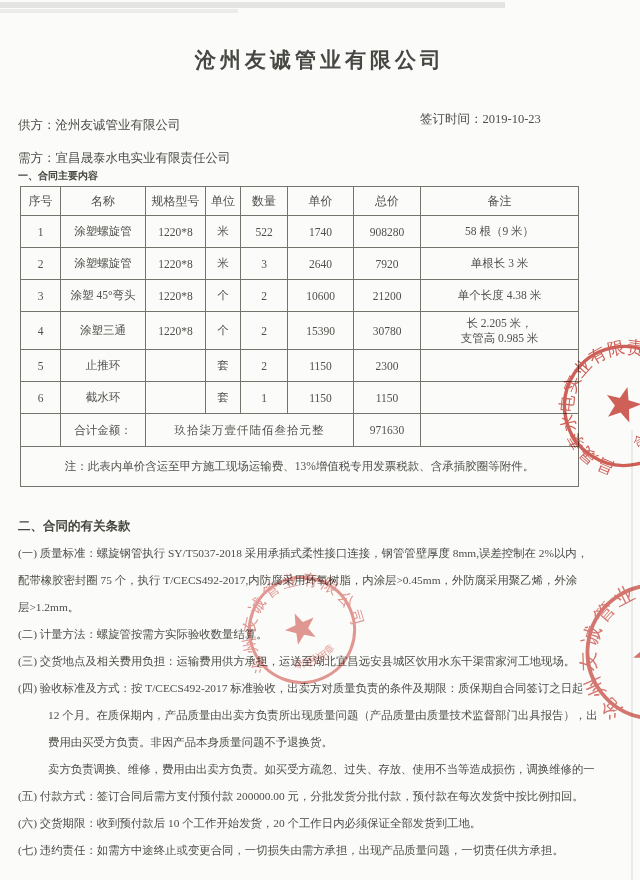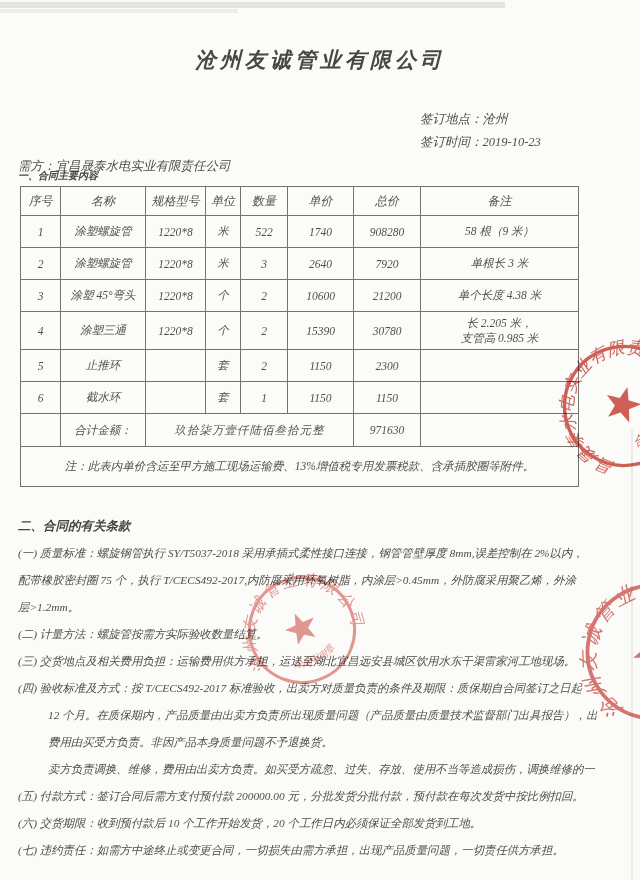--- a/index.html
+++ b/index.html
@@ -3,32 +3,32 @@
 <meta charset="utf-8">
 <style>
   html,body{margin:0;padding:0;}
   body{
     width:640px;height:880px;
     background:#fbfbf9;
     font-family:"Liberation Serif","DejaVu Serif",serif;
     color:#4c4c48;
     overflow:hidden;
   }
-  .page{position:absolute;top:0;left:0;width:640px;height:880px;overflow:hidden;background:#fbfbf9;font-style:italic;}
+  .page{position:absolute;top:0;left:0;width:640px;height:880px;overflow:hidden;background:#fbfbf9;}
   .scan-band1{position:absolute;top:2px;left:0;width:505px;height:6px;background:#d7d7d5;opacity:.65;}
   .scan-band2{position:absolute;top:9px;left:0;width:238px;height:4px;background:#e3e3e1;opacity:.6;}
   .scan-edge{position:absolute;right:7px;top:430px;height:450px;width:2px;background:#dcdcda;opacity:.55;}
 
   .title{position:absolute;top:46px;left:0;width:640px;text-align:center;
          font-size:21px;font-weight:bold;letter-spacing:4px;color:#474743;}
   .subtitle{position:absolute;top:84px;left:0;width:640px;text-align:center;
          font-size:19px;font-weight:bold;letter-spacing:9px;color:#474743;}
 
   .supplier{position:absolute;left:18px;top:117px;font-size:12.5px;}
-  .buyer{position:absolute;left:18px;top:158px;font-size:12.5px;}
+  .buyer{position:absolute;left:18px;top:150px;font-size:12.5px;}
   .meta{position:absolute;left:420px;top:108px;font-size:12.5px;line-height:22.5px;}
   .sec-heading1{position:absolute;left:18px;top:169px;font-size:10px;font-weight:bold;color:#46463f;}
 
   table.main{position:absolute;left:20px;top:186px;width:558px;border-collapse:collapse;
              table-layout:fixed;font-size:11.5px;color:#50504c;}
   table.main th,table.main td{border:1px solid #74746c;text-align:center;font-weight:normal;
              padding:0;overflow:hidden;}
   table.main th{font-size:12px;height:28px;}
   tr.r{height:32px;} tr.r4{height:38px;} tr.rt{height:33px;} tr.rn{height:40px;}
   td.note-cell{text-align:left;padding:2px 6px;font-size:11.5px;}
@@ -50,24 +50,24 @@
 </head>
 <body>
 
 <div class="page">
   <div class="scan-band1"></div>
   <div class="scan-band2"></div>
   <div class="scan-edge"></div>
 
   <div class="title">沧州友诚管业有限公司</div>
 
+  <div class="supplier">供方：沧州友诚管业有限公司</div>
   <div class="buyer">需方：宜昌晟泰水电实业有限责任公司</div>
 
   <div class="meta">
-    <div>签订地点：沧州</div>
     <div>签订时间：2019-10-23</div>
   </div>
 
   <div class="sec-heading1">一、合同主要内容</div>
 
   <table class="main">
     <colgroup>
       <col style="width:40px">
         <col style="width:85px">
         <col style="width:60px">

